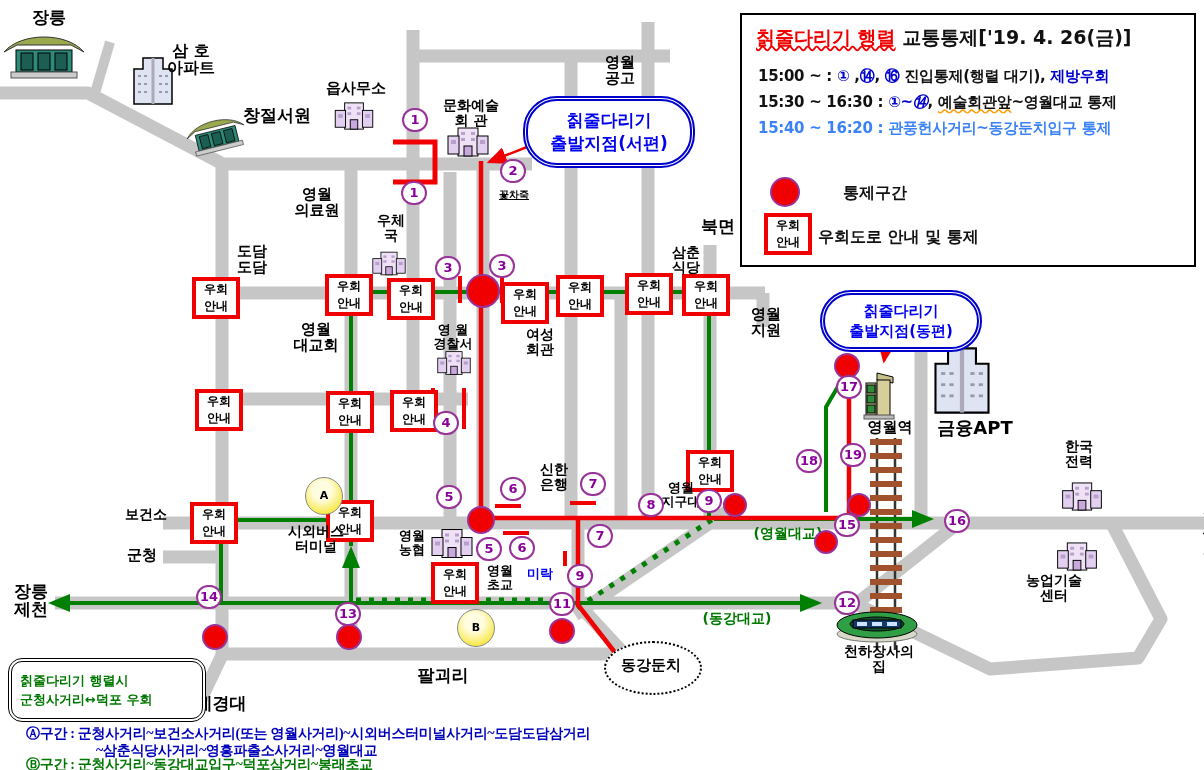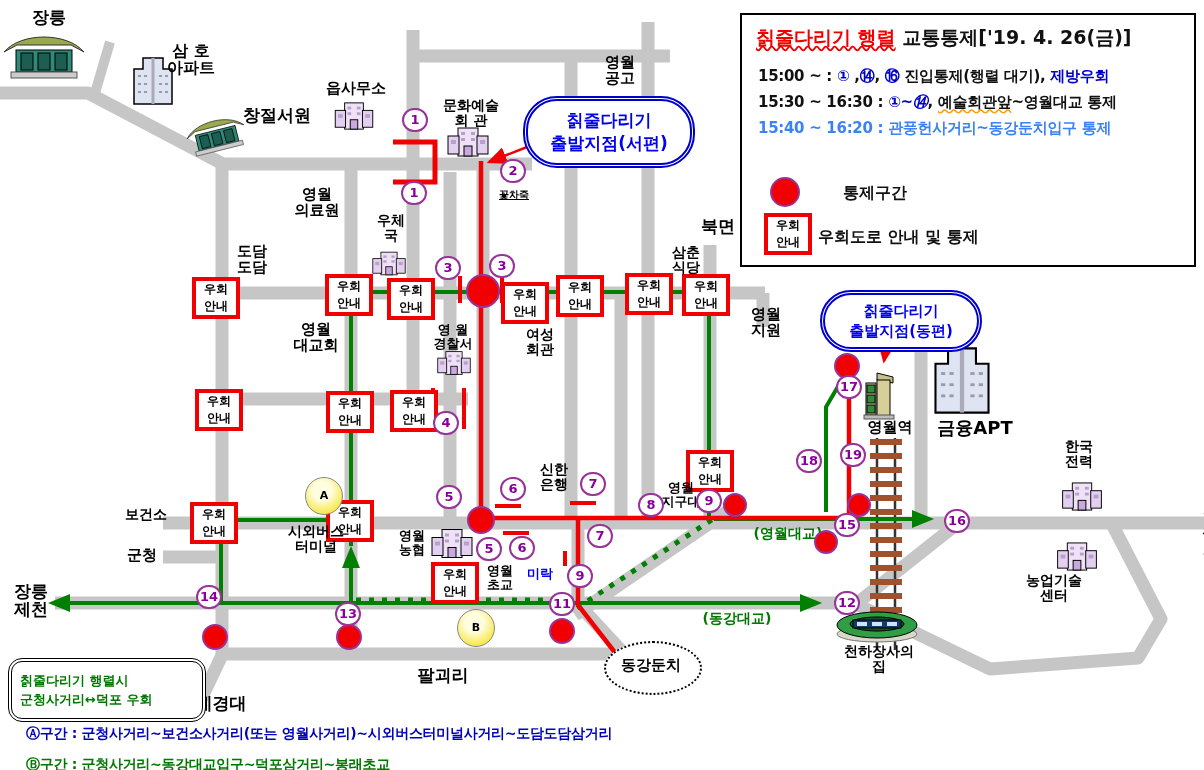--- a/index.html
+++ b/index.html
@@ -40,21 +40,21 @@
   #legend-title{position:absolute;left:14px;top:10px;font-size:19px;font-weight:bold;white-space:nowrap;}
   #legend-title .t-red{color:#f00000;text-decoration:underline;text-decoration-style:wavy;text-decoration-color:#f00000;}
   #legend-title .t-black{color:#111;}
   #legend-lines{position:absolute;left:16px;top:48px;}
   .schline{font-size:15px;font-weight:bold;line-height:26px;white-space:nowrap;letter-spacing:-0.3px;}
   #legend-dot{position:absolute;left:28px;top:162px;width:26px;height:26px;}
   #legend-dot .reddot{position:static;display:block;width:26px;height:26px;}
   #legend-ctl-label{position:absolute;left:76px;top:168px;font-size:16px;font-weight:bold;color:#111;margin-left:25px;}
   #legend-sign{position:absolute;left:22px;top:198px;}
   #legend-det-label{position:absolute;left:76px;top:212px;font-size:16px;font-weight:bold;color:#111;}
-  .sect{position:absolute;z-index:9;font-size:14px;font-weight:bold;white-space:nowrap;letter-spacing:-0.3px;}
+  .sect{position:absolute;z-index:9;font-size:14px;font-weight:bold;white-space:nowrap;letter-spacing:-0.3px;font-family:Liberation Serif, serif;}
   #sect-a1{left:26px;top:725px;color:#0000bb;}
   #sect-a2{left:96px;top:742px;color:#0000bb;}
   #sect-b{left:26px;top:756px;color:#007700;}
 </style>
 </head>
 <body>
 
 <div id="stage">
 
   <svg id="roadsvg" width="1204" height="770" viewBox="0 0 1204 770">
@@ -492,15 +492,16 @@
     <div id="legend-sign">
       <div class="detoursign" style="position:static;">
         <div>우회</div>
         <div>안내</div>
       </div>
     </div>
     <div id="legend-det-label">우회도로 안내 및 통제</div>
   </div>
 
   <div class="sect" id="sect-a1">Ⓐ구간 : 군청사거리~보건소사거리(또는 영월사거리)~시외버스터미널사거리~도담도담삼거리</div>
+  <div class="sect" id="sect-a2">~삼춘식당사거리~영흥파출소사거리~영월대교</div>
   <div class="sect" id="sect-b">Ⓑ구간 : 군청사거리~동강대교입구~덕포삼거리~봉래초교</div>
 
 </div>
 
 </body></html>

